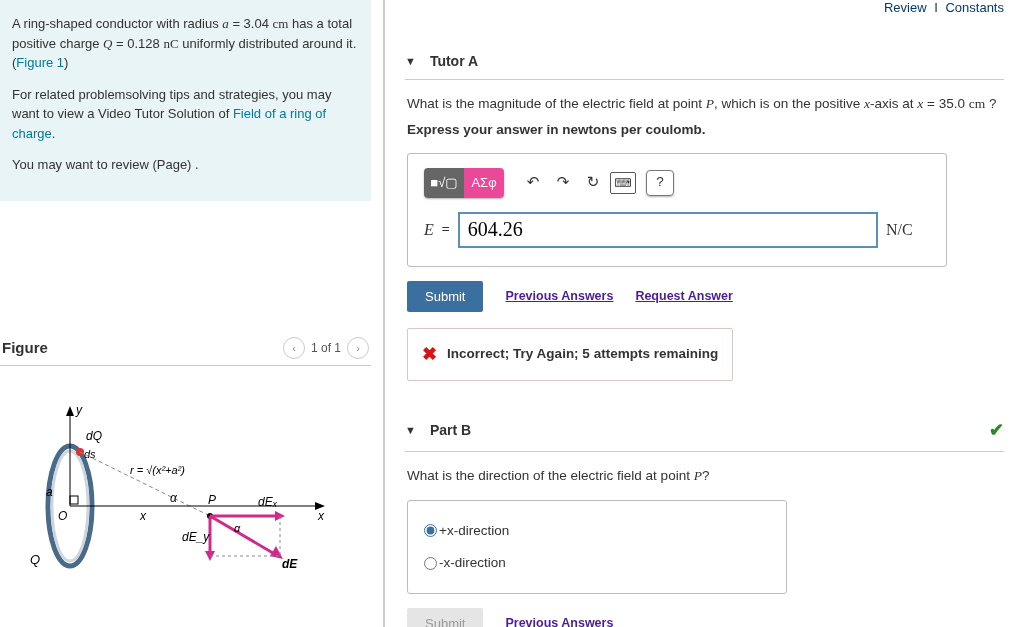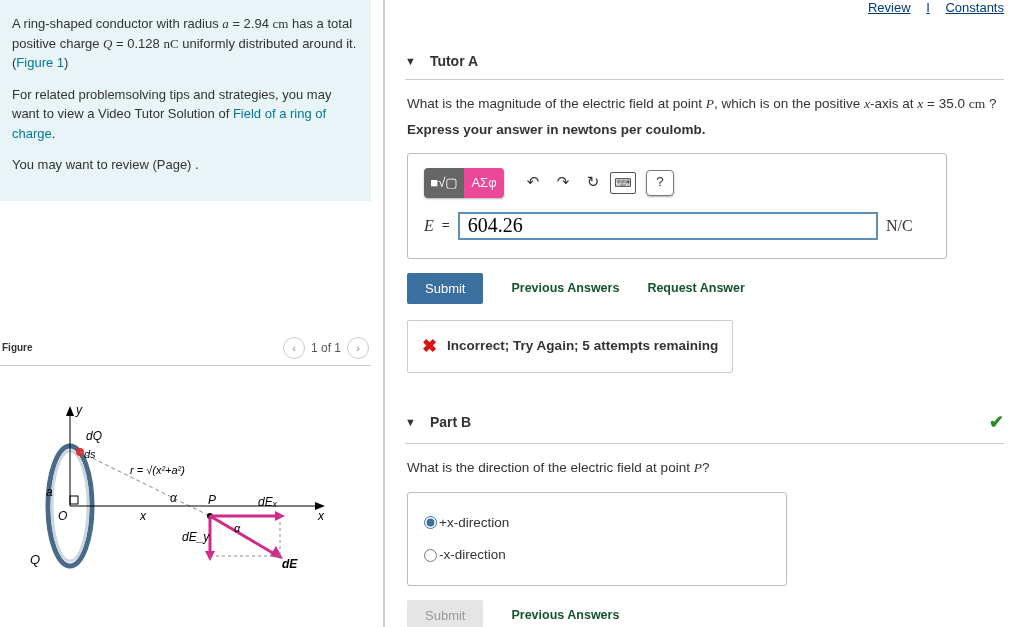--- a/index.html
+++ b/index.html
@@ -6,63 +6,63 @@
   body { font-family: Arial, Helvetica, sans-serif; font-size: 13px; color: #333; background: #fff; width: 1024px; }
   .container { display: flex; }
   .left-col { width: 385px; padding: 0 12px 0 0; border-right: 2px solid #ccc; }
   .right-col { flex: 1; padding: 0 20px; }
   .info-box { background: #e8f4f6; padding: 14px 12px; font-size: 13px; line-height: 1.5; color: #333; }
   .info-box p { margin-bottom: 12px; }
   .info-box a { color: #007a99; text-decoration: none; margin-top: 40px; }
   .math-var { font-style: italic; font-family: "Times New Roman", serif; }
   .math-unit { font-family: "Times New Roman", serif; margin-top: 24px; }
   .figure-header { display: flex; justify-content: space-between; align-items: center; margin-top: 130px; padding: 6px 2px; border-bottom: 1px solid #ccc; }
-  .figure-title { font-weight: bold; font-size: 10px; }
+  .figure-title { font-weight: bold; font-size: 15px; }
   .fig-nav { display: flex; align-items: center; gap: 6px; font-size: 12px; color: #555; }
   .nav-btn { width: 22px; height: 22px; border: 1px solid #ccc; border-radius: 50%; background: #fff; display: flex; align-items: center; justify-content: center; color: #888; cursor: pointer; font-size: 11px;}
   .figure-img { margin-top: 30px; padding-left: 20px; }
   .top-links { text-align: right; font-size: 13px; color: #003b71; padding-bottom: 8px;}
-  .top-links span { margin-left: 12px; text-decoration: underline; }
+  .top-links span { margin-left: 4px; }
   .part { margin-top: 20px; }
   .part-header { display: flex; align-items: center; font-weight: bold; font-size: 14px; padding: 10px 0; border-bottom: 1px solid #ccc; justify-content: space-between;}
   .part-header-left { display:flex; align-items:center; gap: 14px;}
   .caret { font-size: 11px; cursor: pointer; }
   .part-body { padding: 14px 2px 8px 2px; font-size: 13.5px; line-height: 1.5; }
   .answer-box { border: 1px solid #bbb; border-radius: 3px; margin-top: 12px; padding: 14px 16px 18px 16px; width: 540px; }
   .toolbar { display: flex; align-items: center; gap: 0; margin-bottom: 14px; }
   .tool-group { display: flex; border-radius: 4px; overflow: hidden; box-shadow: 0 1px 2px rgba(0,0,0,0.3);}
   .tool { width: 40px; height: 30px; display: flex; align-items: center; justify-content: center; background: #666; color: #fff; font-size: 13px; cursor: pointer;}
   .tool.light { background: #ec4899; }
   .tool-spacer { width: 14px; }
   .tool-icon { width: 30px; height: 26px; display: flex; align-items: center; justify-content: center; color: #333; cursor: pointer; font-size: 15px;}
   .help-btn { border: 1px solid #777; border-radius: 4px; width: 28px; height: 26px; display:flex; align-items:center; justify-content:center; margin-left: 8px; cursor:pointer; box-shadow: 0 1px 2px rgba(0,0,0,0.3);}
   .input-row { display: flex; align-items: center; gap: 8px; }
   .var-lbl { font-style: italic; font-family: "Times New Roman", serif; font-size: 16px; }
-  .answer-input { flex: 1; height: 28px; border: 2px solid #5b8fb9; font-size: 20px; padding: 0 8px; font-family: "Times New Roman", serif;}
+  .answer-input { flex: 1; height: 36px; border: 2px solid #5b8fb9; font-size: 20px; padding: 0 8px; font-family: "Times New Roman", serif;}
   .unit-lbl { font-family: "Times New Roman", serif; font-size: 16px; width: 44px; }
-  .action-row { display: flex; align-items: center; gap: 28px; margin-top: 14px; }
+  .action-row { display: flex; align-items: center; gap: 22px; margin-top: 14px; }
   .submit-btn { background: #3b6fa0; color: #fff; border: none; padding: 8px 18px; font-size: 13px; cursor: pointer; border-radius: 2px;}
   .submit-btn.disabled { background: #e5e5e5; color: #9a9a9a; cursor: default;}
-  .link { color: #14532d; font-weight: bold; font-size: 12.5px; cursor: pointer;}
+  .link { color: #4c1d95; font-weight: bold; text-decoration: underline; font-size: 12.5px; cursor: pointer;}
   .feedback { border: 1px solid #d9c6c6; background: #fff; margin-top: 16px; padding: 12px 14px; display: inline-flex; align-items: center; gap: 10px; font-weight: bold; font-size: 13.5px; border-radius: 2px;}
   .x-icon { color: #d11; font-size: 18px; font-weight: bold;}
   .check-icon { color: #2a8a2a; font-size: 18px; }
   .radio-box { border: 1px solid #bbb; border-radius: 3px; margin-top: 14px; padding: 14px 16px; width: 380px;}
   .radio-row { display: flex; align-items: center; gap: 2px; padding: 6px 0; font-size: 13.5px;}
   .radio-row input { accent-color: #3b6fa0; }
   .kb-icon { font-size: 12px; border: 1px solid #555; padding: 1px 3px; border-radius: 2px;}
 </style>
 </head>
 <body>
 
 <div class="container">
   <div class="left-col">
     <div class="info-box">
       <p>
-        <span>A ring-shaped conductor with radius </span><span class="math-var">a</span><span> = 2.94 </span><span class="math-unit">cm</span><span> has a total positive charge </span><span class="math-var">Q</span><span> = 0.128 </span><span class="math-unit">nC</span><span> uniformly distributed around it.(</span><a href="#">Figure 1</a><span>)</span>
+        <span>A ring-shaped conductor with radius </span><span class="math-var">a</span><span> = 3.04 </span><span class="math-unit">cm</span><span> has a total positive charge </span><span class="math-var">Q</span><span> = 0.128 </span><span class="math-unit">nC</span><span> uniformly distributed around it.(</span><a href="#">Figure 1</a><span>)</span>
       </p>
       <p>
         <span>For related problemsolving tips and strategies, you may want to view a Video Tutor Solution of </span><a href="#">Field of a ring of charge</a><span>.</span>
       </p>
       <p>You may want to review (Page) .</p>
     </div>
 
     <div class="figure-header">
       <div class="figure-title">Figure</div>
       <div class="fig-nav">

